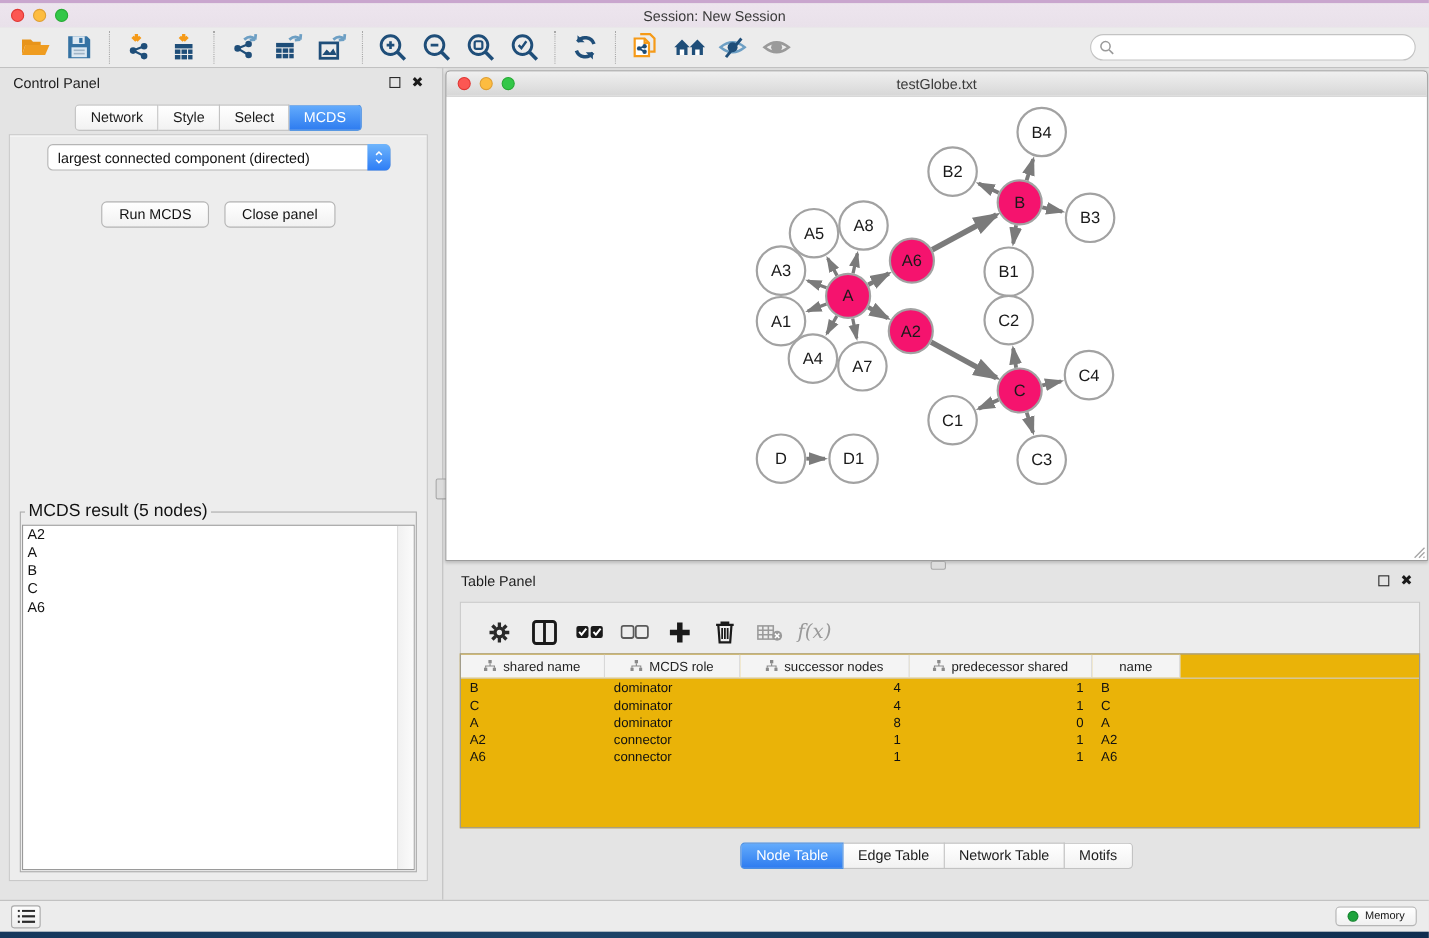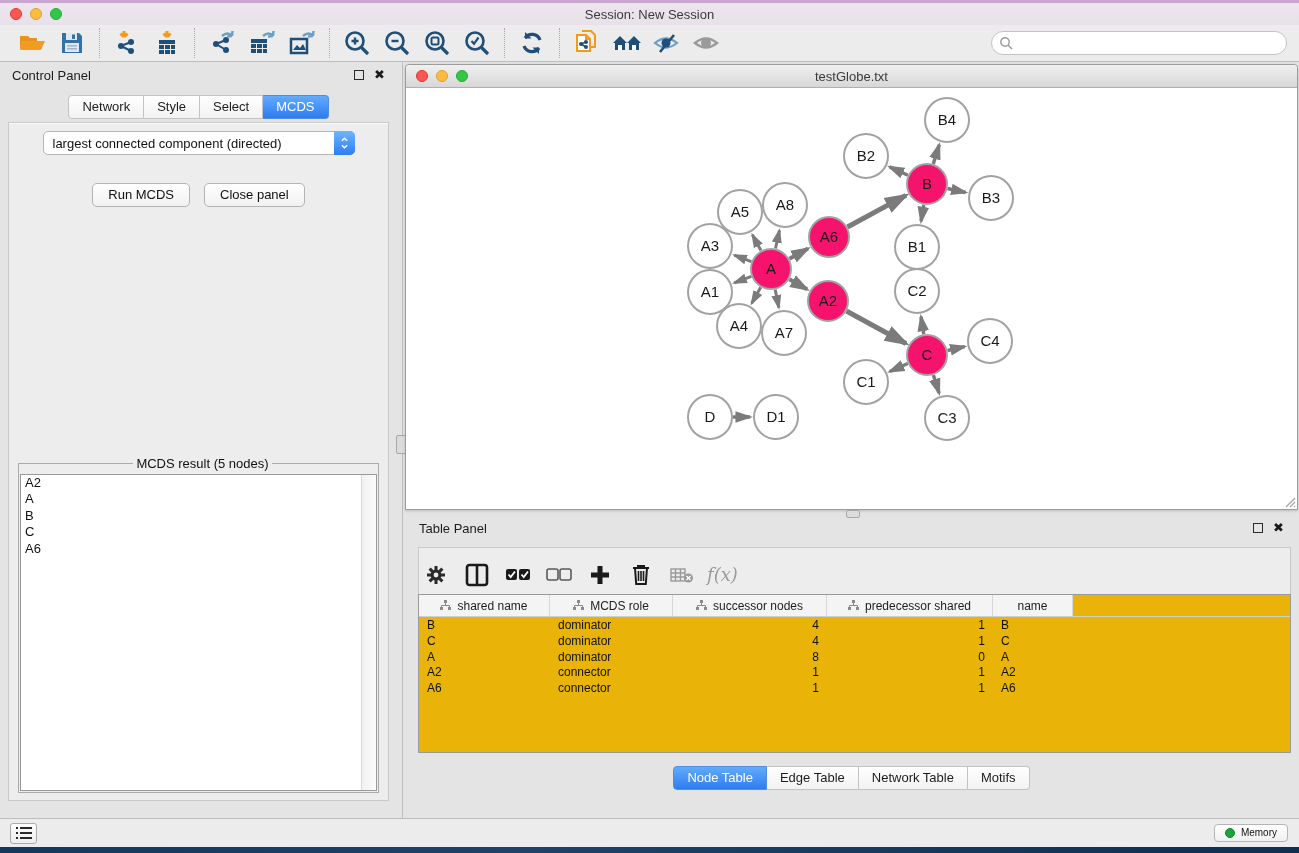--- a/index.html
+++ b/index.html
@@ -75,21 +75,21 @@
   .chev { width:7px; height:5px; }
   .btn-row { text-align:center; margin-top:28px; display:flex; justify-content:center; gap:14px; }
   .mac-btn {
     font-size:13px; color:#111; background:linear-gradient(#ffffff,#f1f1f1);
     border:1px solid #b4b4b4; border-radius:5px; padding:3px 15px 4px; cursor:pointer; font-family:inherit;
   }
   .result-fieldset {
     position:absolute; left:9px; right:9px; top:333px; bottom:7px;
     border:1px solid #ababab; padding:0; background:transparent;
   }
-  .result-fieldset legend { font-size:13px; color:#111; margin-left:4px; padding:0 3px;text-align:center; }
+  .result-fieldset legend { font-size:16px; color:#111; margin-left:4px; padding:0 3px; }
   .result-list {
     position:absolute; left:1px; right:1px; top:3px; bottom:1px;
     background:#fff; border:1px solid #9a9a9a; overflow:hidden;
   }
   .result-scroll { position:absolute; top:0; right:0; bottom:0; width:15px; background:linear-gradient(to right,#f1f1f1,#fbfbfb); border-left:1px solid #d9d9d9; }
   .result-item { font-size:13px; color:#111; line-height:16.4px; padding-left:4px; }
   
   .right-area { position:absolute; left:403px; top:0; right:0; bottom:0; }
   .net-window {
     position:absolute; left:2px; top:2px; right:1px; height:446px;
@@ -101,21 +101,21 @@
     border-radius:4px 4px 0 0; display:flex; align-items:center; position:relative;
   }
   .net-title { position:absolute; left:0; right:0; text-align:center; font-size:13px; color:#3a3a3a; }
   .net-canvas { position:absolute; left:0; right:0; top:23px; bottom:0; background:#fff; overflow:hidden; }
   .resize-grip { position:absolute; right:1px; bottom:1px; }
   
   .table-panel { position:absolute; left:2px; right:1px; top:453px; bottom:0; }
   .tp-header { height:26px; display:flex; align-items:center; padding:0 14px; }
   .tp-toolbar {
     position:absolute; left:13px; right:7px; top:32px; height:55px;
-    background:#ededed; border:1px solid #c9c9c9; display:flex; align-items:center; padding-left:1px; gap:9px;
+    background:#ededed; border:1px solid #c9c9c9; display:flex; align-items:center; padding-left:19px; gap:9px;
   }
   .tp-tool { width:32px; height:30px; display:flex; align-items:center; justify-content:center; background:none; border:none; cursor:pointer; }
   .fx { font-family:"DejaVu Serif","Liberation Serif",serif; font-style:italic; font-size:18px; color:#9a9a9a; }
   .tp-table {
     position:absolute; left:13px; right:7px; top:79px; bottom:65px;
     background:#eab308; border:1px solid #9a9a9a; overflow:hidden;
   }
   .t-headrow { display:flex; height:22px; border-bottom:1px solid #cfcfcf; }
   .t-hcell {
     background:#f4f4f4; border-right:1px solid #d8d8d8; font-size:12px; color:#222;

